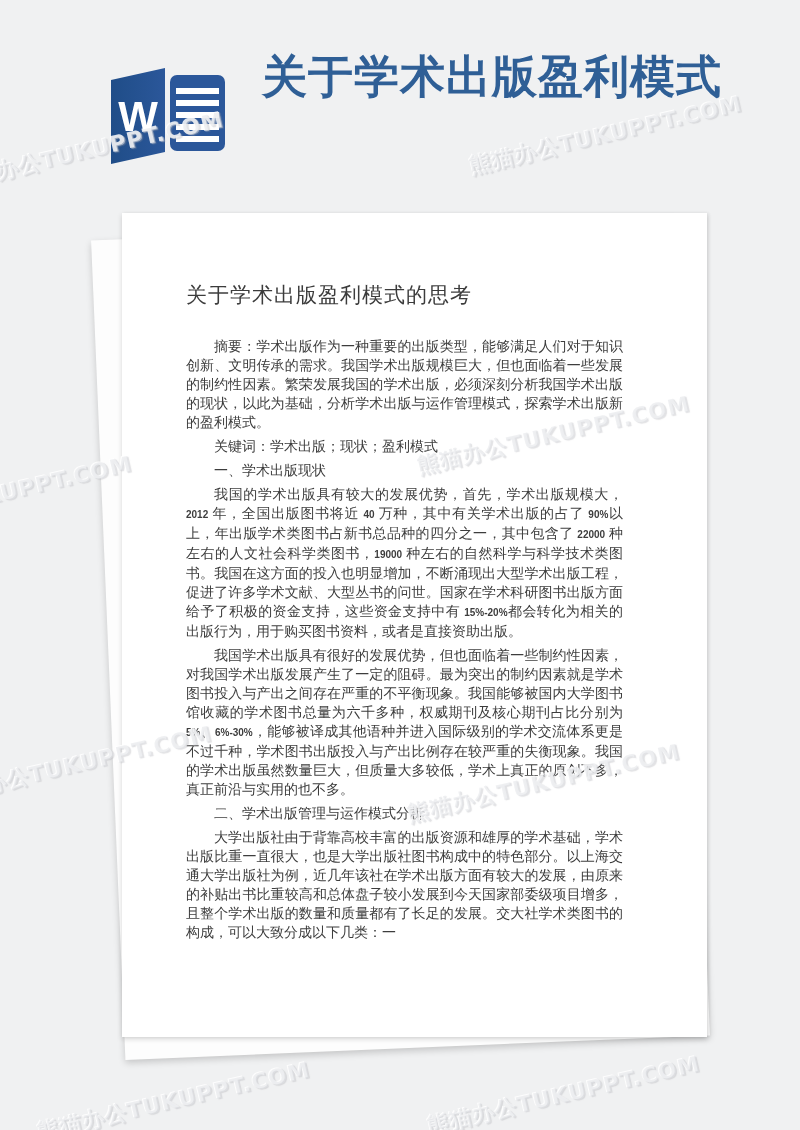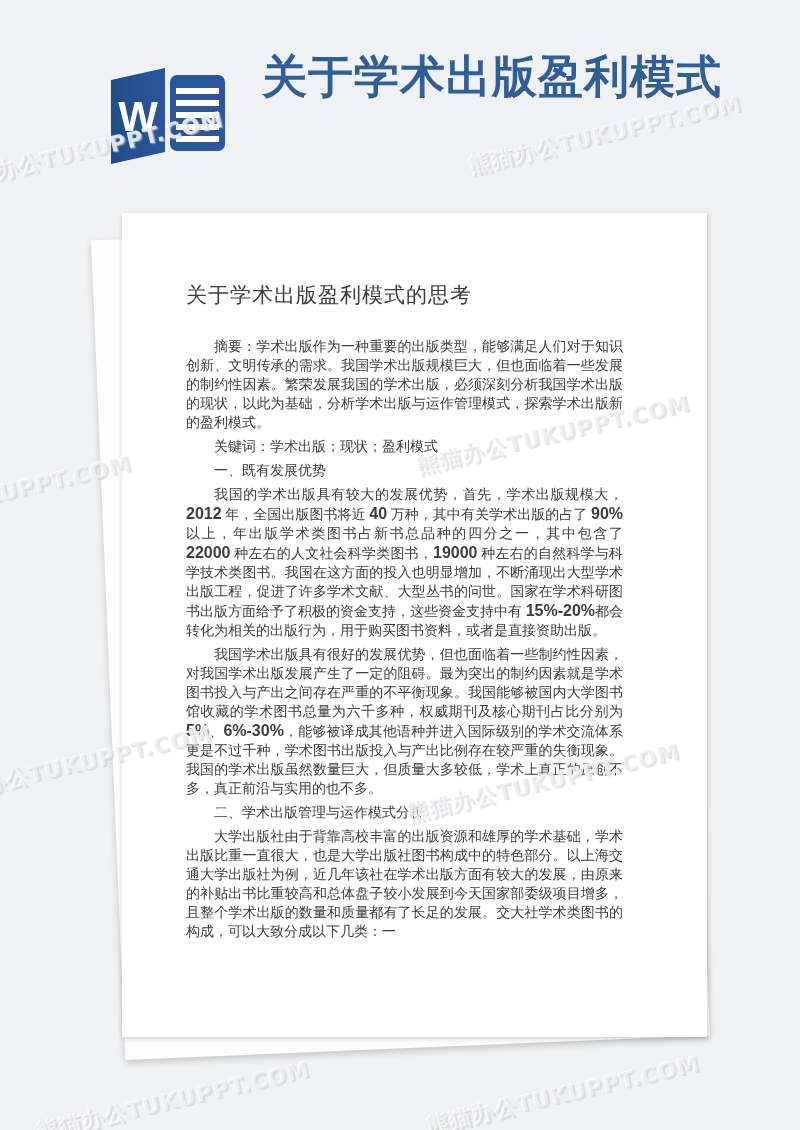--- a/index.html
+++ b/index.html
@@ -43,21 +43,21 @@
   }
   .para {
     margin: 5px 0 0 0;
     font-size: 14px; line-height: 19px; color: #3d3d3d;
     text-align: justify;
     text-indent: 2em;
   }
   .para:first-of-type { margin-top: 0; }
   .para .num {
     font-family: "Liberation Sans", "DejaVu Sans", sans-serif;
-    font-weight: bold; font-size: 16px;
+    font-weight: bold; font-size: 10px;
   }
 
   
   .wm-layer { position: absolute; left: 0; top: 0; width: 800px; height: 1130px;
               z-index: 5; pointer-events: none; }
   .wm {
     position: absolute;
     font-family: "DejaVu Sans", sans-serif;
     font-size: 22px; font-weight: bold; letter-spacing: 1px;
     white-space: nowrap;
@@ -97,21 +97,21 @@
   </div>
 </div>
 
 <div class="sheet-back"></div>
 
 <div class="page">
   <h1 class="doc-title">关于学术出版盈利模式的思考</h1>
   <div>
       <p class="para body">摘要：学术出版作为一种重要的出版类型，能够满足人们对于知识创新、文明传承的需求。我国学术出版规模巨大，但也面临着一些发展的制约性因素。繁荣发展我国的学术出版，必须深刻分析我国学术出版的现状，以此为基础，分析学术出版与运作管理模式，探索学术出版新的盈利模式。</p>
       <p class="para body">关键词：学术出版；现状；盈利模式</p>
-      <p class="para heading">一、既有发展优势</p>
+      <p class="para heading">一、学术出版现状</p>
       <p class="para body">我国的学术出版具有较大的发展优势，首先，学术出版规模大，<span class="num">2012</span> 年，全国出版图书将近 <span class="num">40</span> 万种，其中有关学术出版的占了 <span class="num">90%</span>以上，年出版学术类图书占新书总品种的四分之一，其中包含了 <span class="num">22000</span> 种左右的人文社会科学类图书，<span class="num">19000</span> 种左右的自然科学与科学技术类图书。我国在这方面的投入也明显增加，不断涌现出大型学术出版工程，促进了许多学术文献、大型丛书的问世。国家在学术科研图书出版方面给予了积极的资金支持，这些资金支持中有 <span class="num">15%-20%</span>都会转化为相关的出版行为，用于购买图书资料，或者是直接资助出版。</p>
       <p class="para body">我国学术出版具有很好的发展优势，但也面临着一些制约性因素，对我国学术出版发展产生了一定的阻碍。最为突出的制约因素就是学术图书投入与产出之间存在严重的不平衡现象。我国能够被国内大学图书馆收藏的学术图书总量为六千多种，权威期刊及核心期刊占比分别为 <span class="num">5%</span>、<span class="num">6%-30%</span>，能够被译成其他语种并进入国际级别的学术交流体系更是不过千种，学术图书出版投入与产出比例存在较严重的失衡现象。我国的学术出版虽然数量巨大，但质量大多较低，学术上真正的原创不多，真正前沿与实用的也不多。</p>
       <p class="para heading">二、学术出版管理与运作模式分析</p>
       <p class="para body">大学出版社由于背靠高校丰富的出版资源和雄厚的学术基础，学术出版比重一直很大，也是大学出版社图书构成中的特色部分。以上海交通大学出版社为例，近几年该社在学术出版方面有较大的发展，由原来的补贴出书比重较高和总体盘子较小发展到今天国家部委级项目增多，且整个学术出版的数量和质量都有了长足的发展。交大社学术类图书的构成，可以大致分成以下几类：一</p>
     </div>
 </div>
 
 <div class="wm-layer">
   <div class="wm" style="left:-48px;  top:168px;">熊猫办公TUKUPPT.COM</div>
   <div class="wm" style="left:470px;  top:152px;">熊猫办公TUKUPPT.COM</div>

